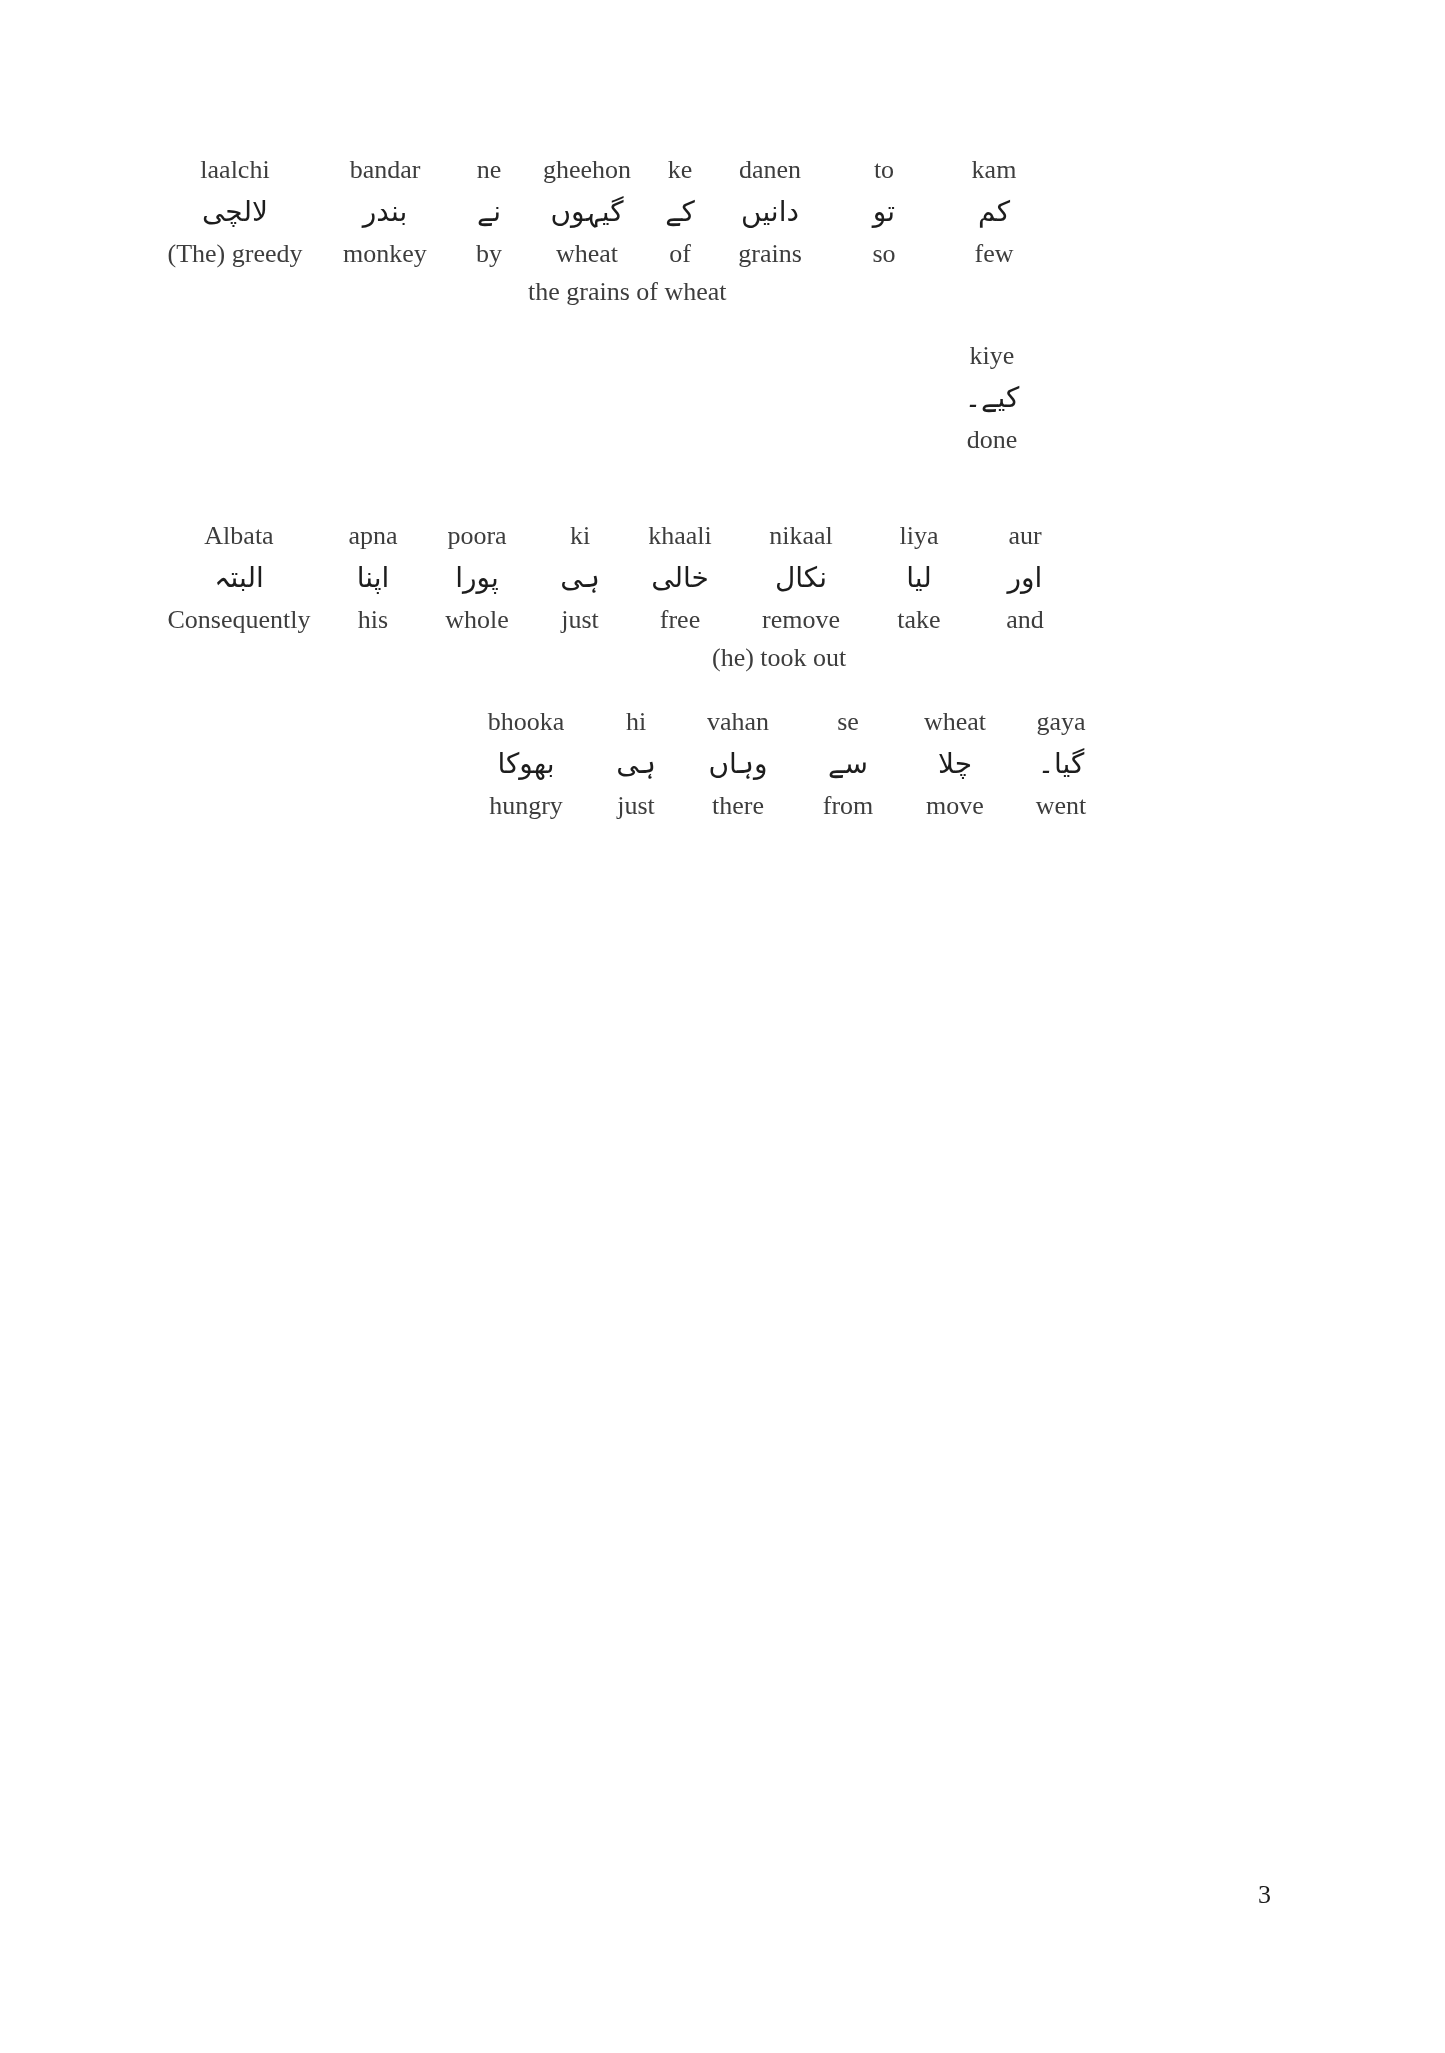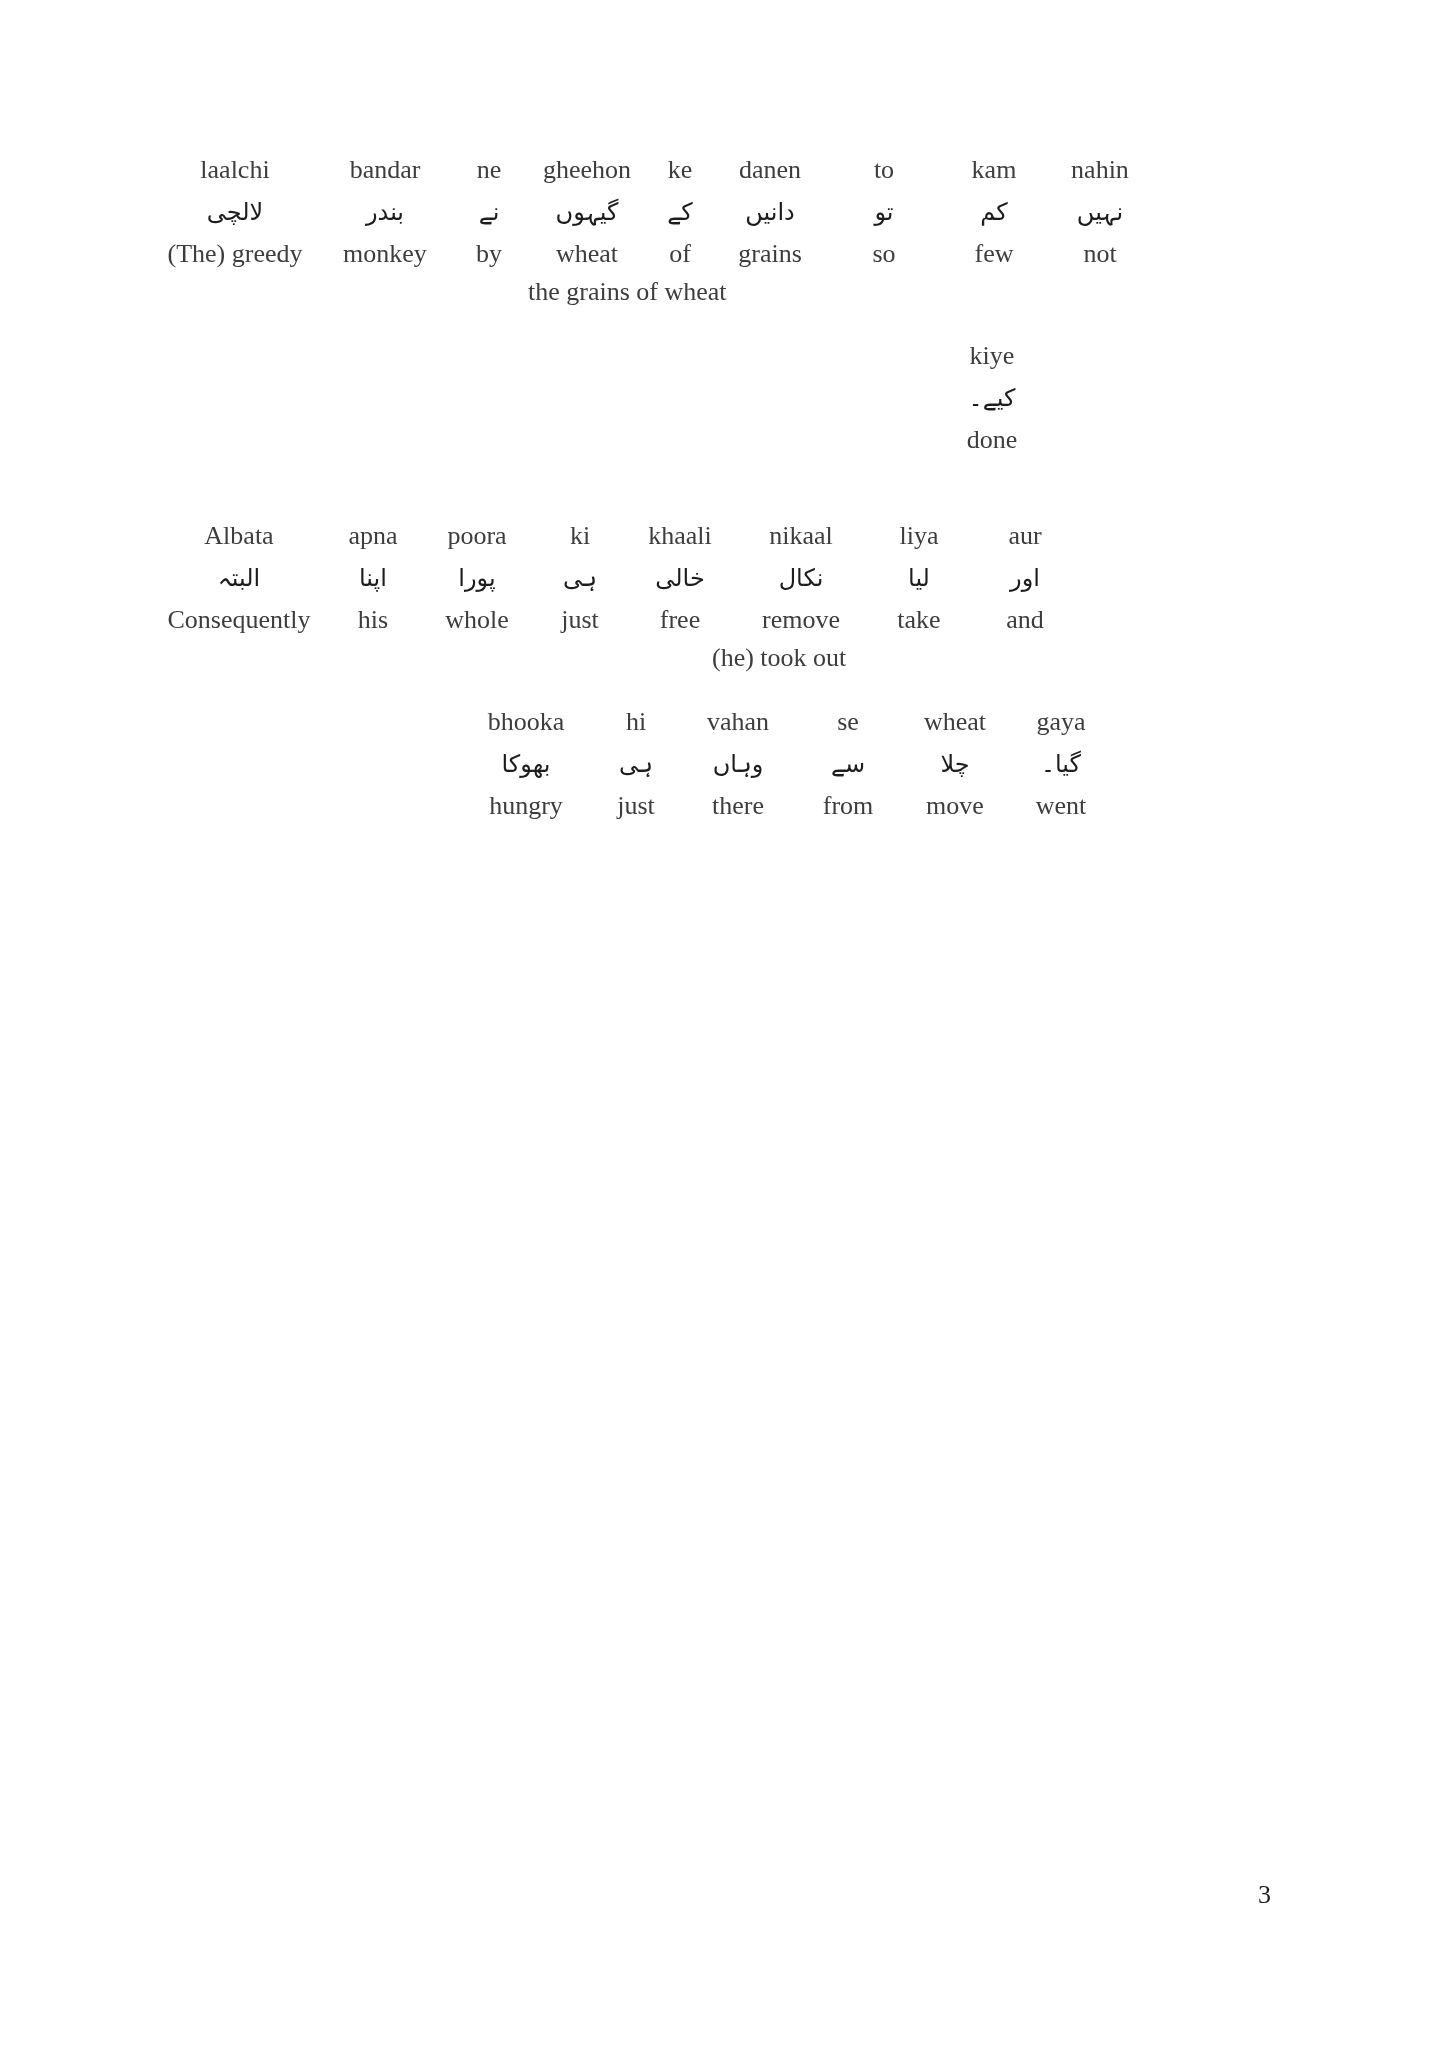--- a/index.html
+++ b/index.html
@@ -38,21 +38,21 @@
   }
   .translit {
     font-family: "Liberation Serif", serif;
     font-size: 26px;
     line-height: 40px;
     color: #3d3d3d;
     white-space: nowrap;
   }
   .urdu {
     font-family: "DejaVu Sans", sans-serif;
-    font-size: 24px;
+    font-size: 28px;
     line-height: 44px;
     color: #1d1d1d;
     direction: rtl;
     white-space: nowrap;
   }
   .meaning {
     font-family: "Liberation Serif", serif;
     font-size: 26px;
     line-height: 40px;
     color: #3d3d3d;
@@ -113,25 +113,20 @@
       <div class="cell" style="width:116px;">
         <div class="translit">to</div>
         <div class="urdu">تو</div>
         <div class="meaning">so</div>
       </div>
       <div class="cell" style="width:104px;">
         <div class="translit">kam</div>
         <div class="urdu">کم</div>
         <div class="meaning">few</div>
       </div>
-      <div class="cell" style="width:108px;">
-        <div class="translit">nahin</div>
-        <div class="urdu">نہیں</div>
-        <div class="meaning">not</div>
-      </div>
       <div class="phrase-note" style="left:378px; top:124px;">the grains of wheat</div>
     </div>
 
     <div class="gloss-row" style="padding-left:790px; margin-top:62px;">
       <div class="cell" style="width:104px;">
         <div class="translit">kiye</div>
         <div class="urdu">کیے۔</div>
         <div class="meaning">done</div>
       </div>
     </div>

